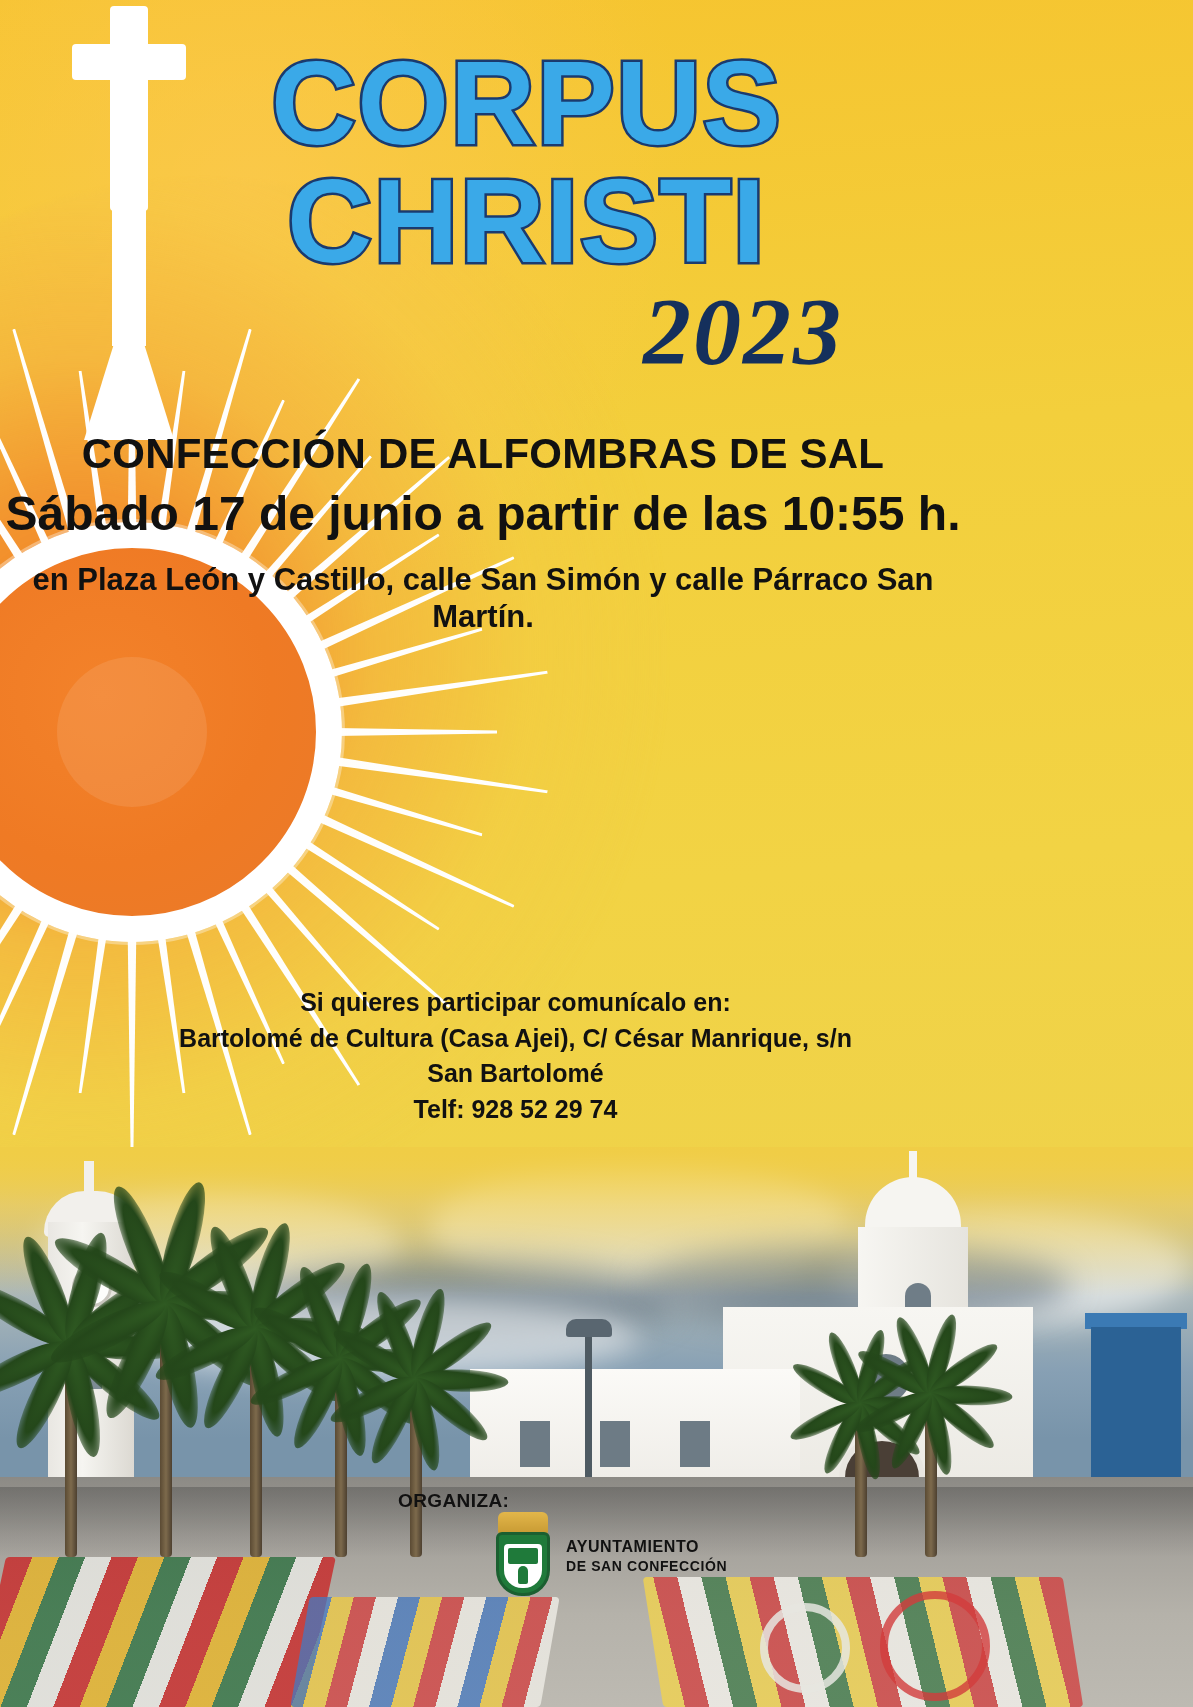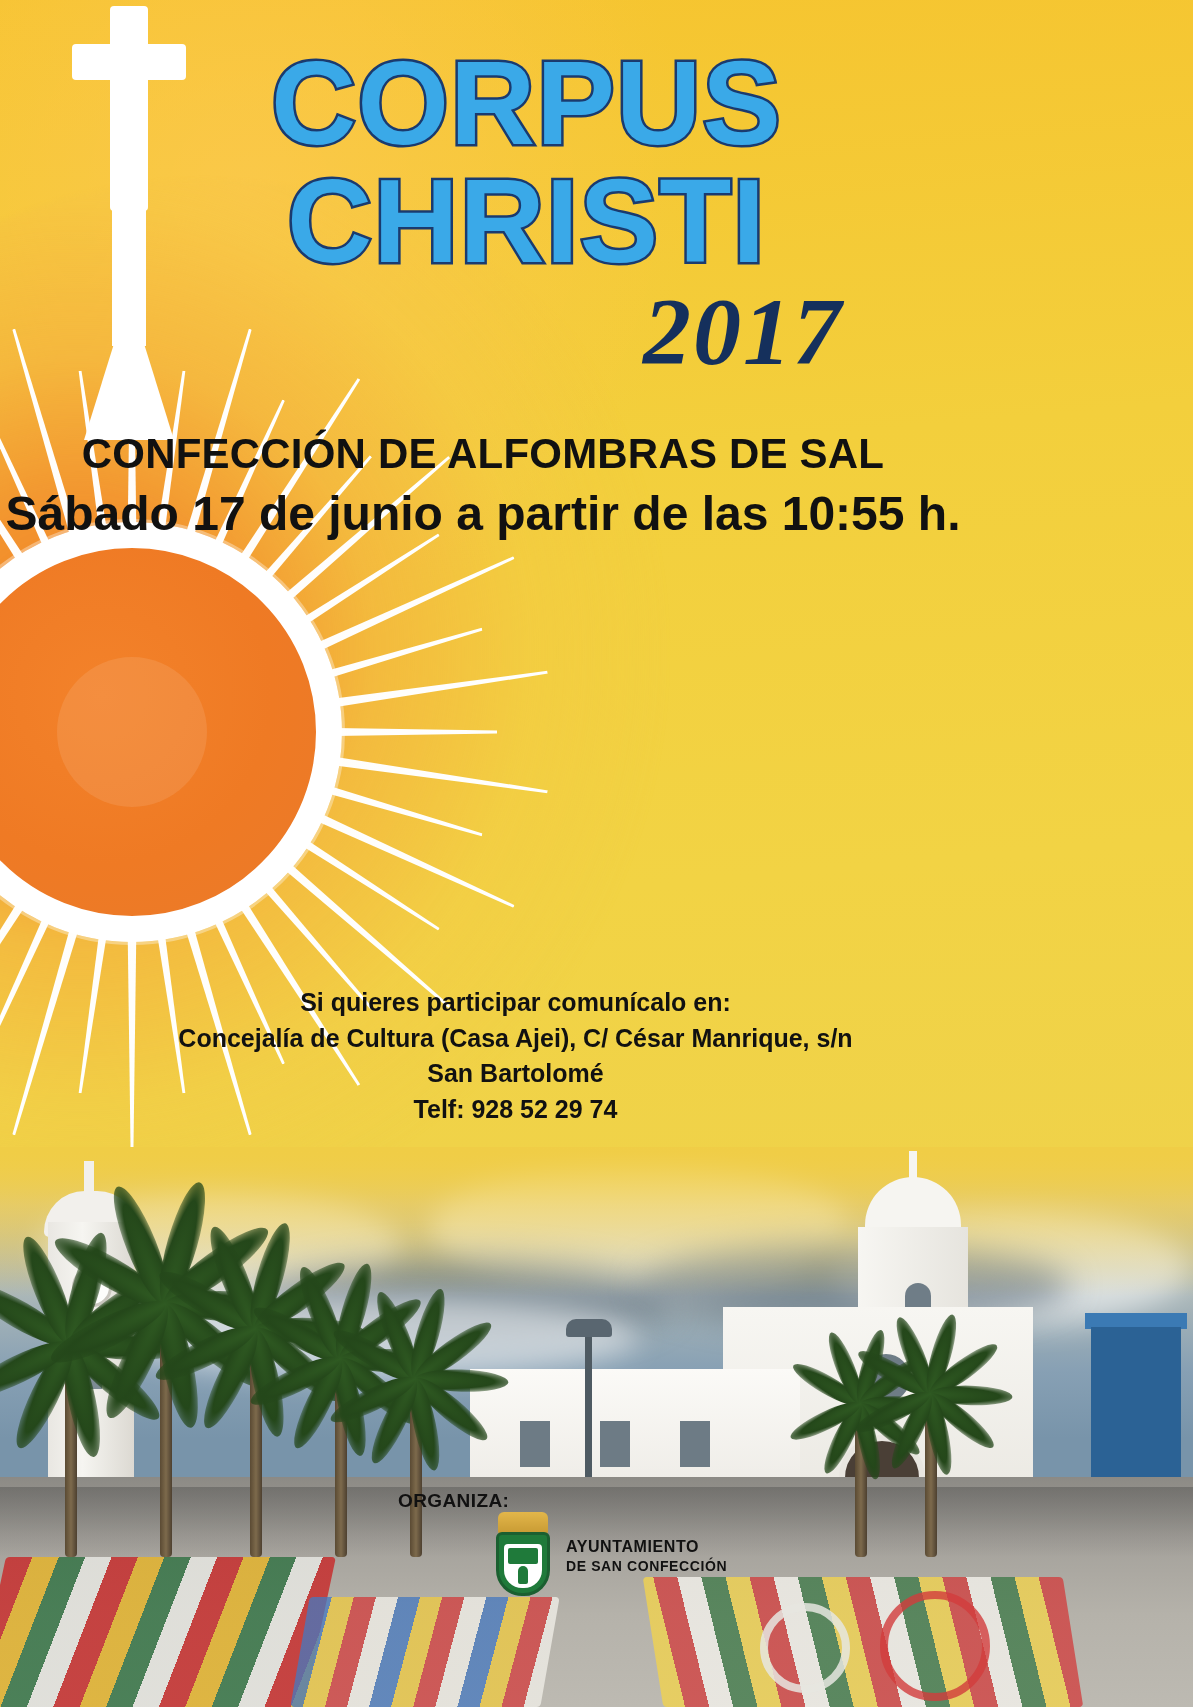--- a/index.html
+++ b/index.html
@@ -539,31 +539,32 @@
 
   <div class="monstrance-stem">
     <div class="cross-v"></div>
     <div class="cross-h"></div>
     <div class="stem-neck"></div>
     <div class="stem-flare"></div>
   </div>
 
   <div class="title-wrap">
     <div class="title-main">CORPUS CHRISTI</div>
-    <div class="title-year">2017</div>
+    <div class="title-year">2023</div>
   </div>
 
   <div class="headline">
     <div class="l1">CONFECCIÓN DE ALFOMBRAS DE SAL</div>
     <div class="l2">Sábado 17 de junio a partir de las 10:55 h.</div>
+    <div class="l3">en Plaza León y Castillo, calle San Simón y calle Párraco San Martín.</div>
   </div>
 
   <div class="contact">
     <div>Si quieres participar comunícalo en:</div>
-    <div>Concejalía de Cultura (Casa Ajei), C/ César Manrique, s/n</div>
+    <div>Bartolomé de Cultura (Casa Ajei), C/ César Manrique, s/n</div>
     <div>San Bartolomé</div>
     <div>Telf: 928 52 29 74</div>
   </div>
 
   <div class="photo">
     <div class="photo-sky"></div>
 
     <div class="cloud" style="left:40px;  top:40px;  width:360px; height:120px;"></div>
     <div class="cloud" style="left:430px; top:10px;  width:420px; height:140px;"></div>
     <div class="cloud" style="left:830px; top:60px;  width:360px; height:120px;"></div>

